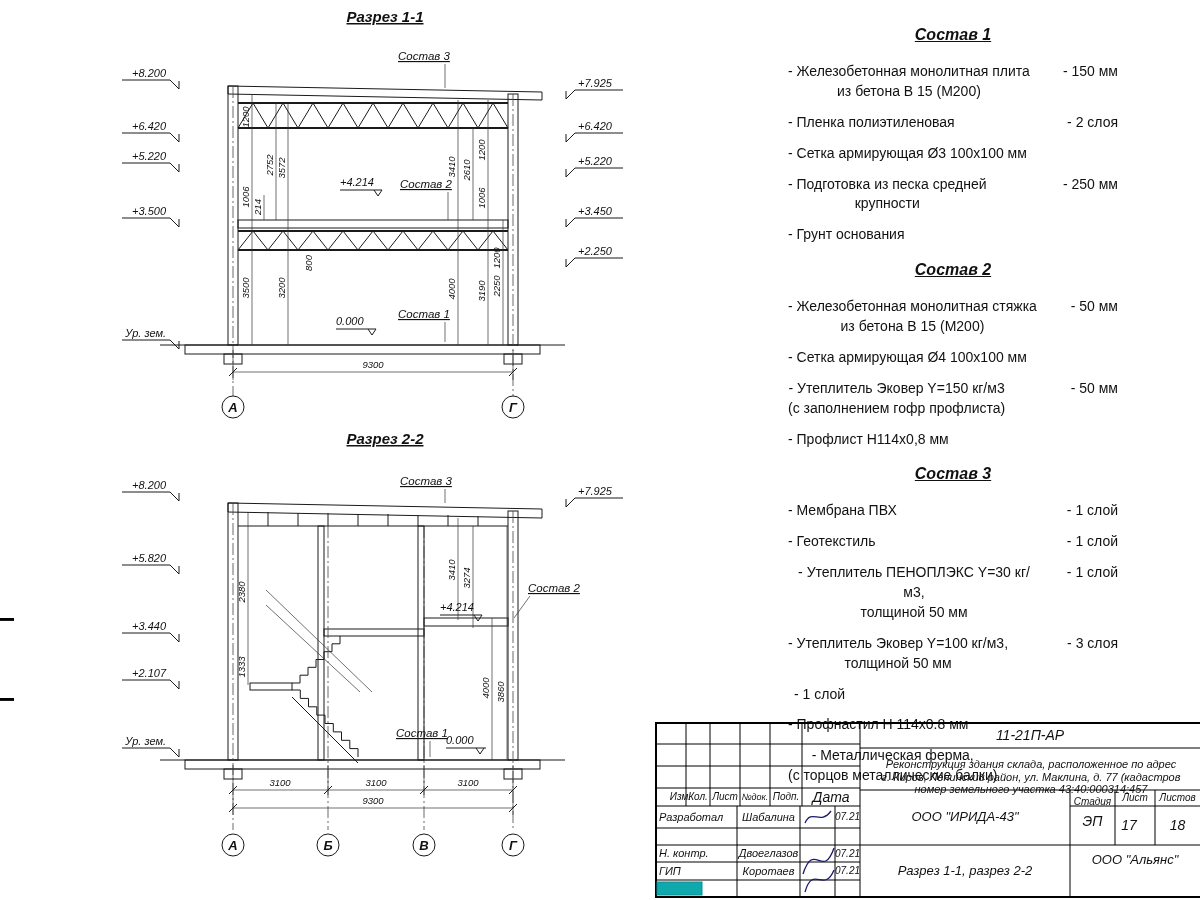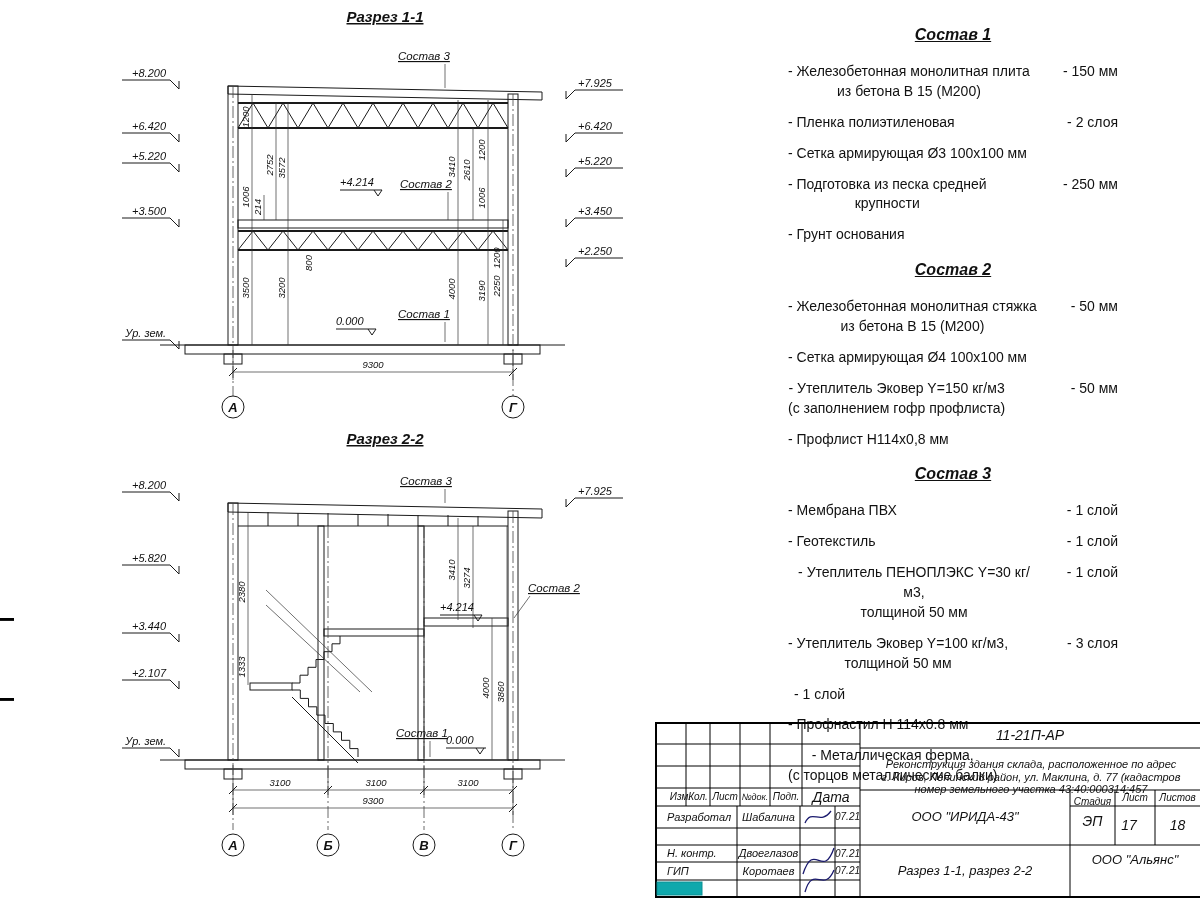--- a/index.html
+++ b/index.html
@@ -24,21 +24,21 @@
                 text-decoration:underline; margin:16px 0 18px; }
   .comp:first-child .comp-title { margin-top:6px; }
   .comp-item { display:flex; justify-content:space-between; align-items:flex-start;
                margin-bottom:11px; font-size:14px; line-height:1.42; }
   .ctext { white-space:pre-line; max-width:252px;text-align:center; }
   .cval  { white-space:nowrap; margin-left:6px; }
 
   .tb { position:absolute; left:655px; top:722px; width:545px; height:176px; font-style:italic; }
   .tb .cell { position:absolute; display:flex; align-items:center; justify-content:center;
               text-align:center; overflow:hidden; font-size:11px; line-height:1.15; }
-  .tb .left-align { justify-content:flex-start; padding-left:12px; }
+  .tb .left-align { justify-content:flex-start; padding-left:4px; }
   .proj-lines { flex-direction:column; font-size:12px;margin-top:8px; }
   .fold { position:absolute; left:0; width:14px; height:2px; background:#000; }
 </style>
 </head>
 <body>
 
 <div class="sheet">
 
   <svg style="left:0;top:0" width="660" height="430" viewBox="0 0 660 430">
     <defs>

